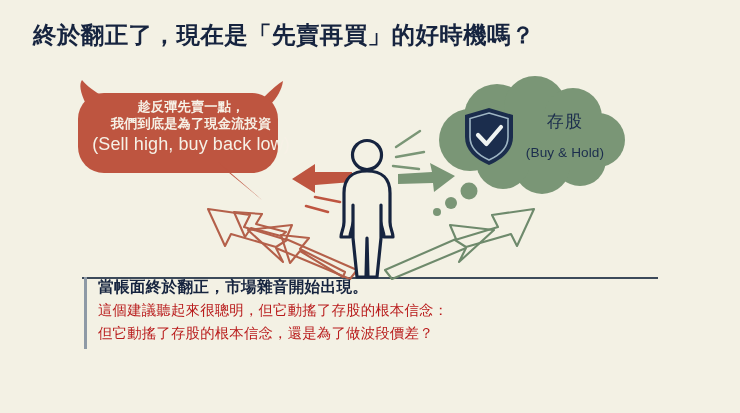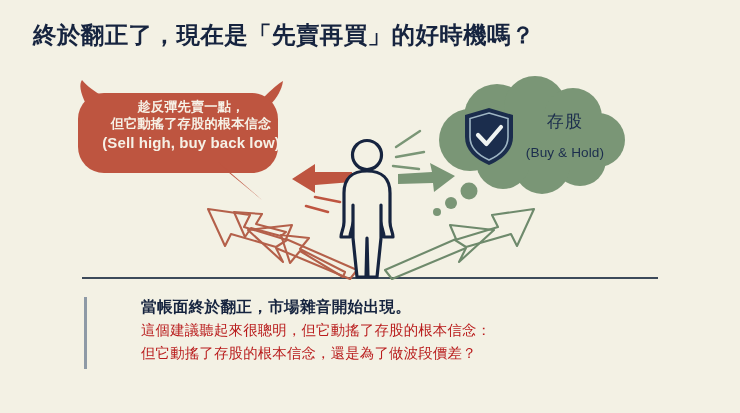--- a/index.html
+++ b/index.html
@@ -53,22 +53,22 @@
     pointer-events: none;
   }
   #devil-bubble-text .l1,
   #devil-bubble-text .l2 {
     font-size: 13.2px;
     font-weight: bold;
     letter-spacing: 0.2px;
     white-space: nowrap;
   }
   #devil-bubble-text .l3 {
-    font-size: 15px;
-    font-weight: bold;
+    font-size: 18px;
+    font-weight: normal;
     letter-spacing: 0.1px;
     white-space: nowrap;
   }
 
   
   #hold-cloud-text {
     position: absolute;
     left: 505px;
     top: 112px;
     width: 120px;
@@ -86,23 +86,22 @@
     font-size: 13.6px;
     font-weight: normal;
     letter-spacing: 0.1px;
     margin-top: 12px;
   }
 
   
   #caption {
     position: absolute;
     left: 84px;
-    top: 295px;
+    top: 275px;
     width: 560px;
-    padding-left: 43px;
   }
   #caption-rule {
     position: absolute;
     left: 0;
     top: 2px;
     width: 3px;
     height: 72px;
     background: #8E9AA6;
   }
   #caption-lines {
@@ -222,21 +221,21 @@
                L 393 237
                C 393 232, 390 229, 390 222
                L 390 193
                C 390 179, 382 171, 367 171 Z"></path>
     </g>
 
   </svg>
 
   <div id="devil-bubble-text">
     <div class="l1">趁反彈先賣一點，</div>
-    <div class="l2">但它動搖了存股的根本信念</div>
+    <div class="l2">我們到底是為了現金流投資</div>
     <div class="l3">(Sell high, buy back low)</div>
   </div>
 
   <div id="hold-cloud-text">
     <div class="h1">存股</div>
     <div class="h2">(Buy &amp; Hold)</div>
   </div>
 
   <div id="caption">
     <div id="caption-rule"></div>

